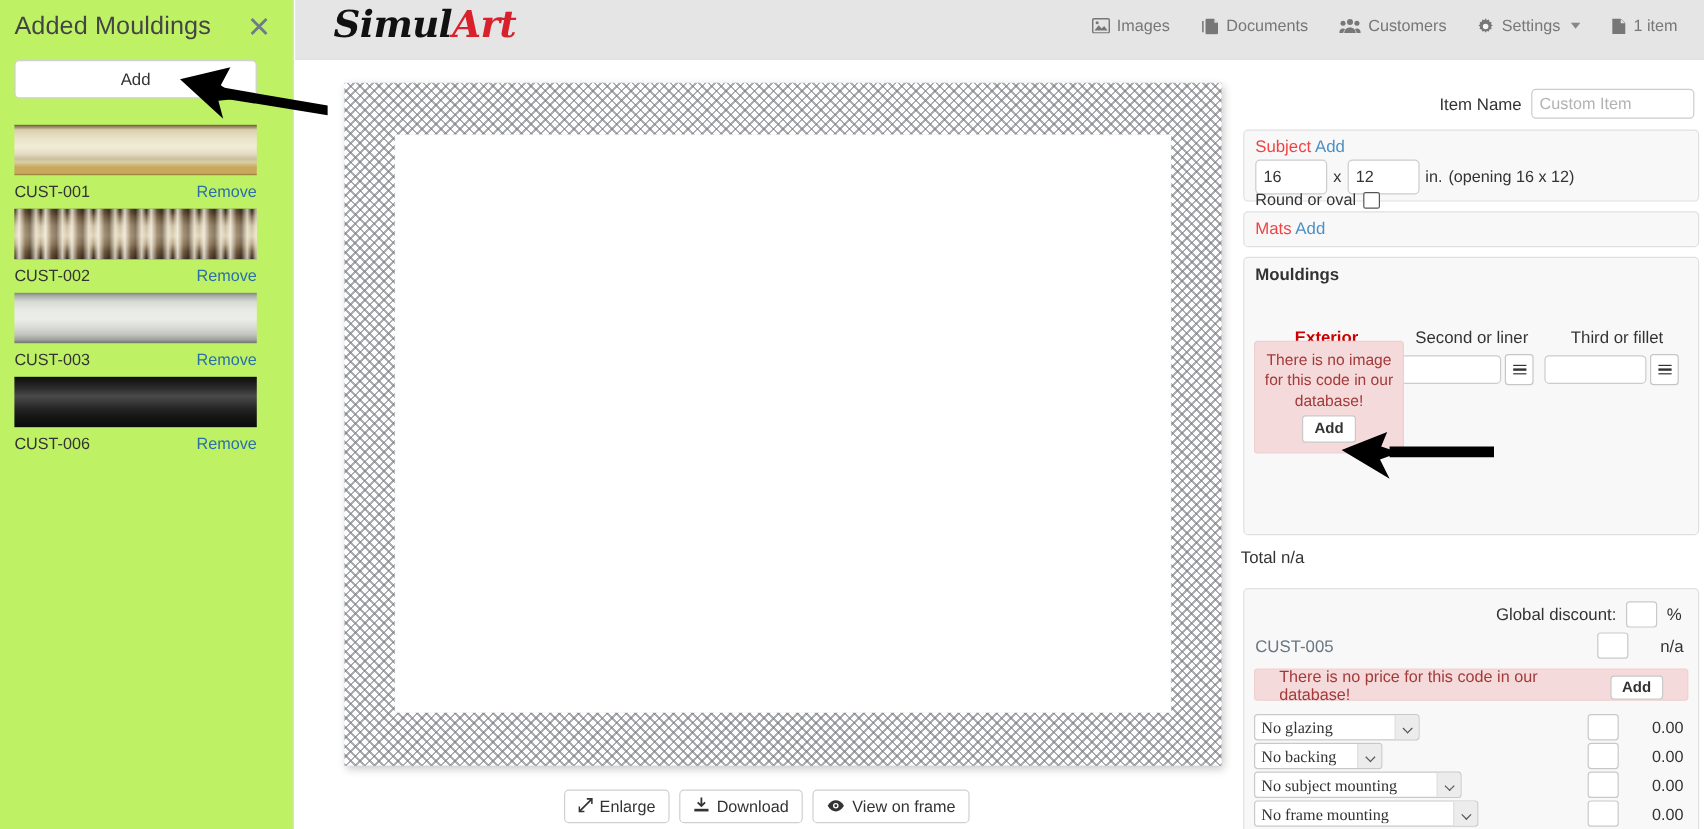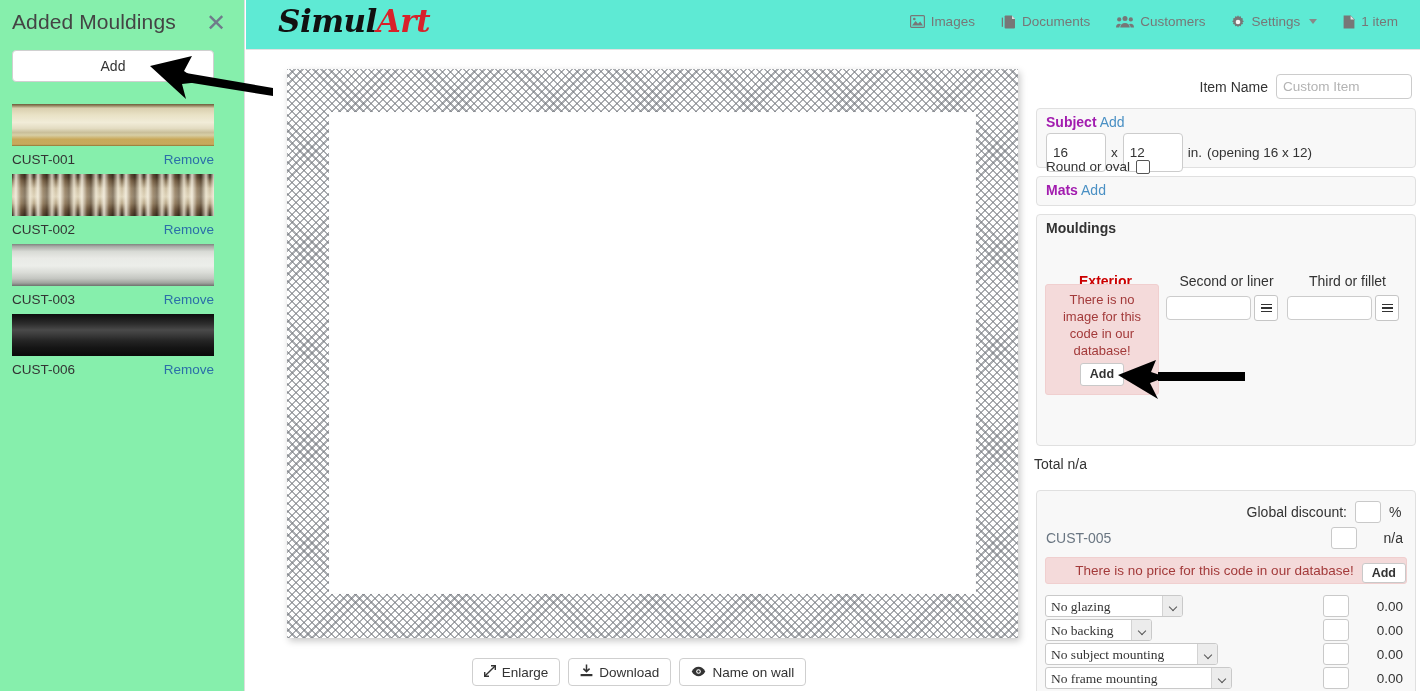--- a/index.html
+++ b/index.html
@@ -7,21 +7,21 @@
     width:1420px;height:691px;overflow:hidden;
     font-family:"Liberation Sans", sans-serif;
     font-size:14px;color:#333;background:#ffffff;
     -webkit-font-smoothing:antialiased;
   }
   .app{position:relative;width:1420px;height:691px;}
 
   
   .sidebar{
     position:absolute;left:0;top:0;width:245px;height:691px;
-    background:#86efac;border-right:1px solid #ddd;box-sizing:border-box;
+    background:#bef264;border-right:1px solid #ddd;box-sizing:border-box;
   }
   .sb-head{
     position:relative;height:46px;
   }
   .sb-title{
     position:absolute;left:12px;top:10px;
     font-size:21px;color:#444;font-weight:400;letter-spacing:.1px;
   }
   .sb-close{
     position:absolute;right:18px;top:11px;
@@ -74,21 +74,21 @@
   .sw4{
     background:
       linear-gradient(to bottom,
         #0d0d0d 0%, #1a1a1a 10%, #2e2e2e 24%, #4a4a4a 38%,
         #3a3a3a 50%, #242424 64%, #151515 80%, #0a0a0a 100%);
   }
 
   
   .topnav{
     position:absolute;left:246px;top:0;width:1174px;height:50px;
-    background:#5eead4;border-bottom:1px solid #e2e2e2;box-sizing:border-box;
+    background:#e5e5e5;border-bottom:1px solid #e2e2e2;box-sizing:border-box;
   }
   .brand{
     position:absolute;left:32px;top:3px;
     font-family:"DejaVu Serif", serif;
     font-size:31px;font-style:italic;font-weight:700;
     letter-spacing:-.5px;
   }
   .brand .b1{color:#111;}
   .brand .b2{color:#d8212a;}
   .nav-items{
@@ -158,25 +158,25 @@
   .box{
     position:absolute;left:4px;width:380px;
     border:1px solid #e0e0e0;border-radius:4px;background:#f8f8f8;
     box-sizing:border-box;
   }
   .box-subject{top:58px;height:60px;}
   .box-mats{top:126px;height:30px;}
   .box-mould{top:164px;height:232px;}
   .box-price{top:440px;height:246px;}
 
-  .sec-title{font-size:14px;font-weight:700;color:#a21caf;}
+  .sec-title{font-size:14px;font-weight:400;color:#ef4444;}
   .link{color:#4a90c4;cursor:pointer;}
   .subject-line1{position:absolute;left:9px;top:5px;font-size:14px;}
   .subject-line2{position:absolute;left:9px;top:24px;display:flex;align-items:center;gap:5px;font-size:13.5px;}
-  .dim-inp{width:60px;height:39px;}
+  .dim-inp{width:60px;height:29px;}
   .subject-line3{position:absolute;left:9px;top:50px;display:flex;align-items:center;gap:6px;font-size:13.5px;}
   .chk{
     width:14px;height:14px;border:1px solid #555;background:#fff;border-radius:2px;
     display:inline-block;box-sizing:border-box;cursor:pointer;
   }
   .mats-line{position:absolute;left:9px;top:5px;font-size:14px;}
 
   .mould-title{position:absolute;left:9px;top:5px;font-size:14px;font-weight:700;color:#333;}
   .mould-cols{position:absolute;left:8px;top:22px;width:364px;display:flex;}
   .mcol{width:121px;}
@@ -185,21 +185,21 @@
   .mcol-ctl{display:flex;align-items:center;gap:3px;margin-top:2px;}
   .mcol-inp{width:85px;height:24px;}
   .mbtn{
     width:22px;height:24px;border:1px solid #c6c6c6;border-radius:3px;background:#fff;
     display:flex;align-items:center;justify-content:center;cursor:pointer;
   }
   .mbtn .bars{width:11px;}
   .mbtn .bars i{display:block;height:1.6px;background:#333;margin:2px 0;}
 
   .alert-img{
-    position:absolute;left:8px;top:69px;width:114px;
+    position:absolute;left:8px;top:69px;width:125px;
     background:#f4dada;border:1px solid #f0cfcf;border-radius:3px;
     padding:6px 4px 8px;box-sizing:border-box;text-align:center;
     font-size:13px;color:#a33a3a;line-height:17px;
   }
   .mini-add{
     margin-top:4px;display:inline-block;
     border:1px solid #c9c9c9;border-radius:3px;background:#fff;
     font-size:12.5px;font-weight:700;color:#333;
     padding:2px 9px;cursor:pointer;
   }
@@ -217,21 +217,21 @@
   .code-row{
     position:absolute;left:9px;right:12px;top:36px;display:flex;align-items:center;
     font-size:14px;color:#6a7682;
   }
   .code-row .spacer{flex:1;}
   .code-row .na{width:34px;text-align:right;margin-left:12px;color:#333;}
   .price-alert{
     position:absolute;left:8px;right:8px;top:66px;height:27px;
     background:#f4dada;border:1px solid #f0cfcf;border-radius:3px;
     display:flex;align-items:center;justify-content:flex-end;gap:8px;
-    padding:0 0;box-sizing:border-box;
+    padding:0 20px;box-sizing:border-box;
     font-size:13.5px;color:#a33a3a;
   }
   .opt-rows{position:absolute;left:8px;right:12px;top:103px;}
   .opt-row{display:flex;align-items:center;height:24px;margin-bottom:0px;}
   .sel{
     -webkit-appearance:none;appearance:none;
     border:1px solid #c9c9c9;border-radius:3px;background:#fff;
     height:22px;box-sizing:border-box;
     font-family:Liberation Serif, serif;font-size:13.5px;color:#333;
     padding:0 22px 0 5px;position:relative;
@@ -393,21 +393,21 @@
         <span>Download</span>
       </div>
       <div class="tool-btn">
         <span>
           <svg width="15" height="11" viewBox="0 0 15 11">
               <path d="M0.7 5.5C2.6 2.2 5 0.8 7.5 0.8s4.9 1.4 6.8 4.7c-1.9 3.3-4.3 4.7-6.8 4.7S2.6 8.8 0.7 5.5z" fill="#333"></path>
               <circle cx="7.5" cy="5.5" r="2.3" fill="#fff"></circle>
               <circle cx="7.5" cy="5.5" r="1.2" fill="#333"></circle>
             </svg>
         </span>
-        <span>Name on wall</span>
+        <span>View on frame</span>
       </div>
     </div>
   </div>
 
   <div class="rightpanel">
 
     <div class="itemname-row">
       <span class="itemname-label">Item Name</span>
       <input class="inp itemname-input" type="text" placeholder="Custom Item" value="" style="">
     </div>

